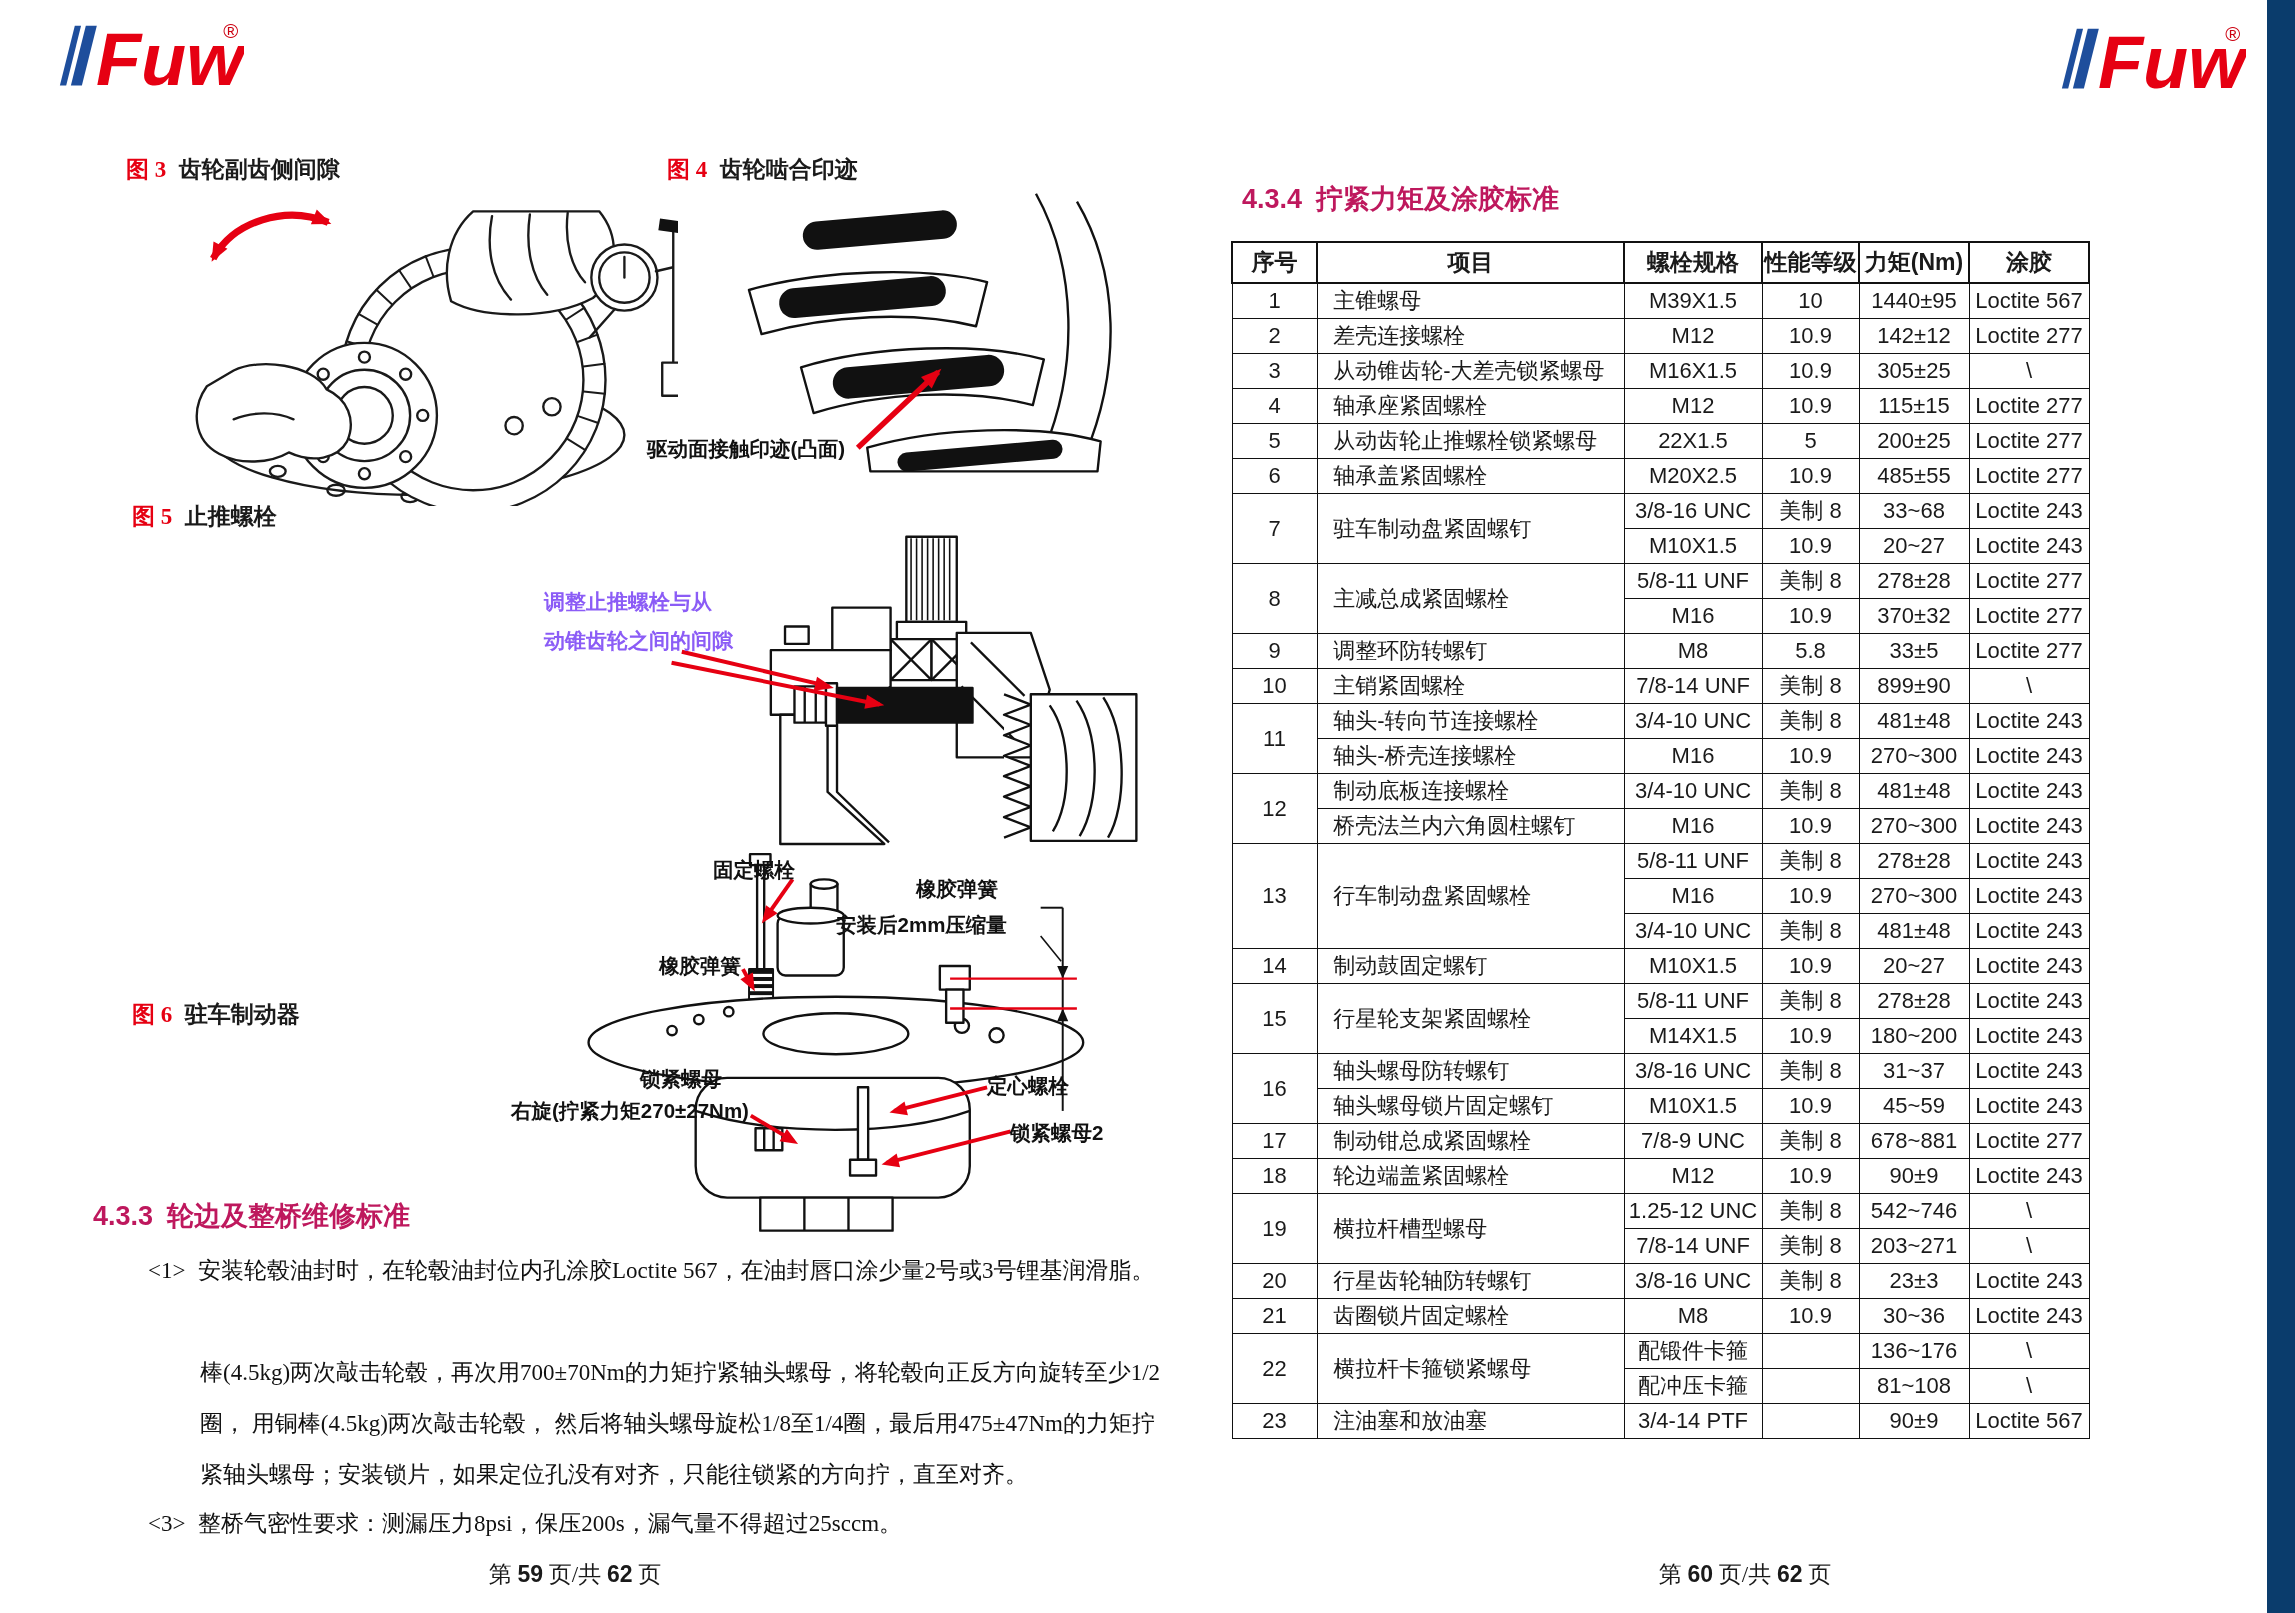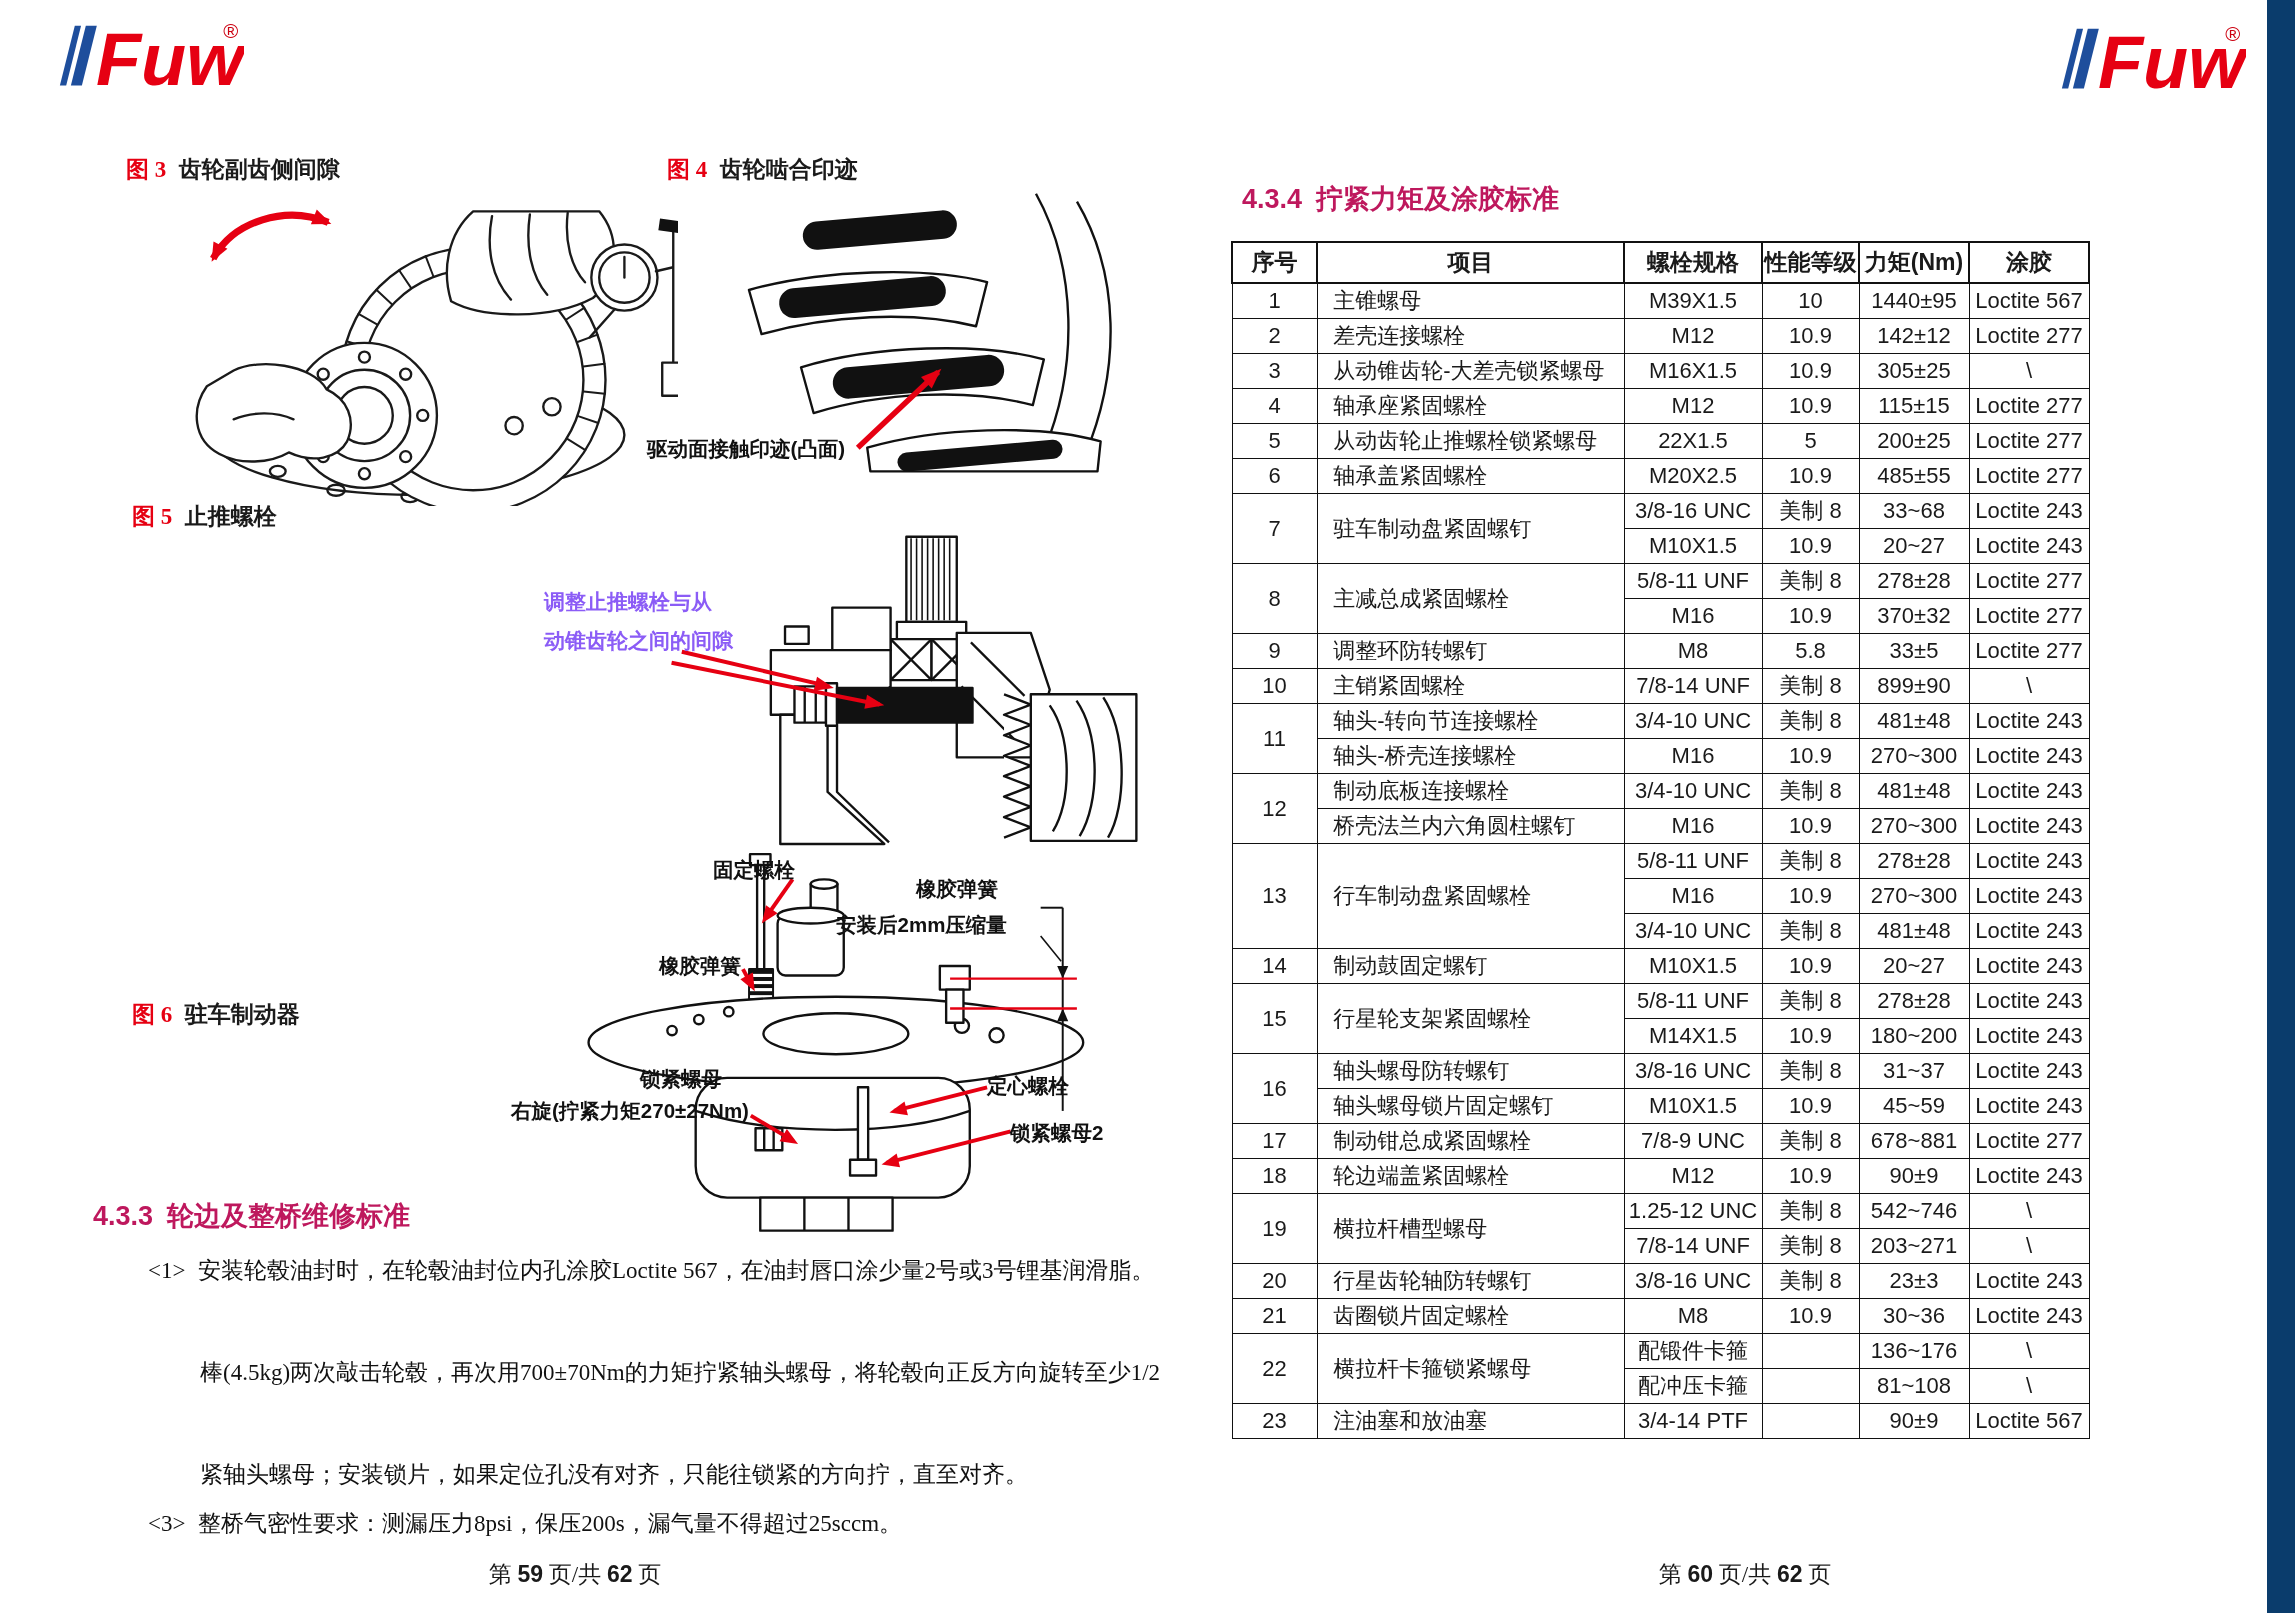--- a/index.html
+++ b/index.html
@@ -293,20 +293,23 @@
   <div class="abs h-sec" style="left:93px;top:1198px;">
     <span class="num">4.3.3</span><span>轮边及整桥维修标准</span>
   </div>
 
   <div class="abs body-line" style="left:118px;top:1255px;">
     <span class="marker">&lt;1&gt;</span><span>安装轮毂油封时，在轮毂油封位内孔涂胶Loctite 567，在油封唇口涂少量2号或3号锂基润滑脂。</span>
   </div>
   <div class="abs body-line" style="left:170px;top:1357px;">
     <span>棒(4.5kg)两次敲击轮毂，再次用700±70Nm的力矩拧紧轴头螺母，将轮毂向正反方向旋转至少1/2</span>
   </div>
+  <div class="abs body-line" style="left:170px;top:1408px;">
+    <span>圈， 用铜棒(4.5kg)两次敲击轮毂， 然后将轴头螺母旋松1/8至1/4圈，最后用475±47Nm的力矩拧</span>
+  </div>
   <div class="abs body-line" style="left:170px;top:1459px;">
     <span>紧轴头螺母；安装锁片，如果定位孔没有对齐，只能往锁紧的方向拧，直至对齐。</span>
   </div>
   <div class="abs body-line" style="left:118px;top:1508px;">
     <span class="marker">&lt;3&gt;</span><span>整桥气密性要求：测漏压力8psi，保压200s，漏气量不得超过25sccm。</span>
   </div>
 
   <div class="abs footer" style="left:378px;top:1559px;width:394px;text-align:center;">
     <span>第 </span><b>59</b><span> 页/共 </span><b>62</b><span> 页</span>
   </div>

